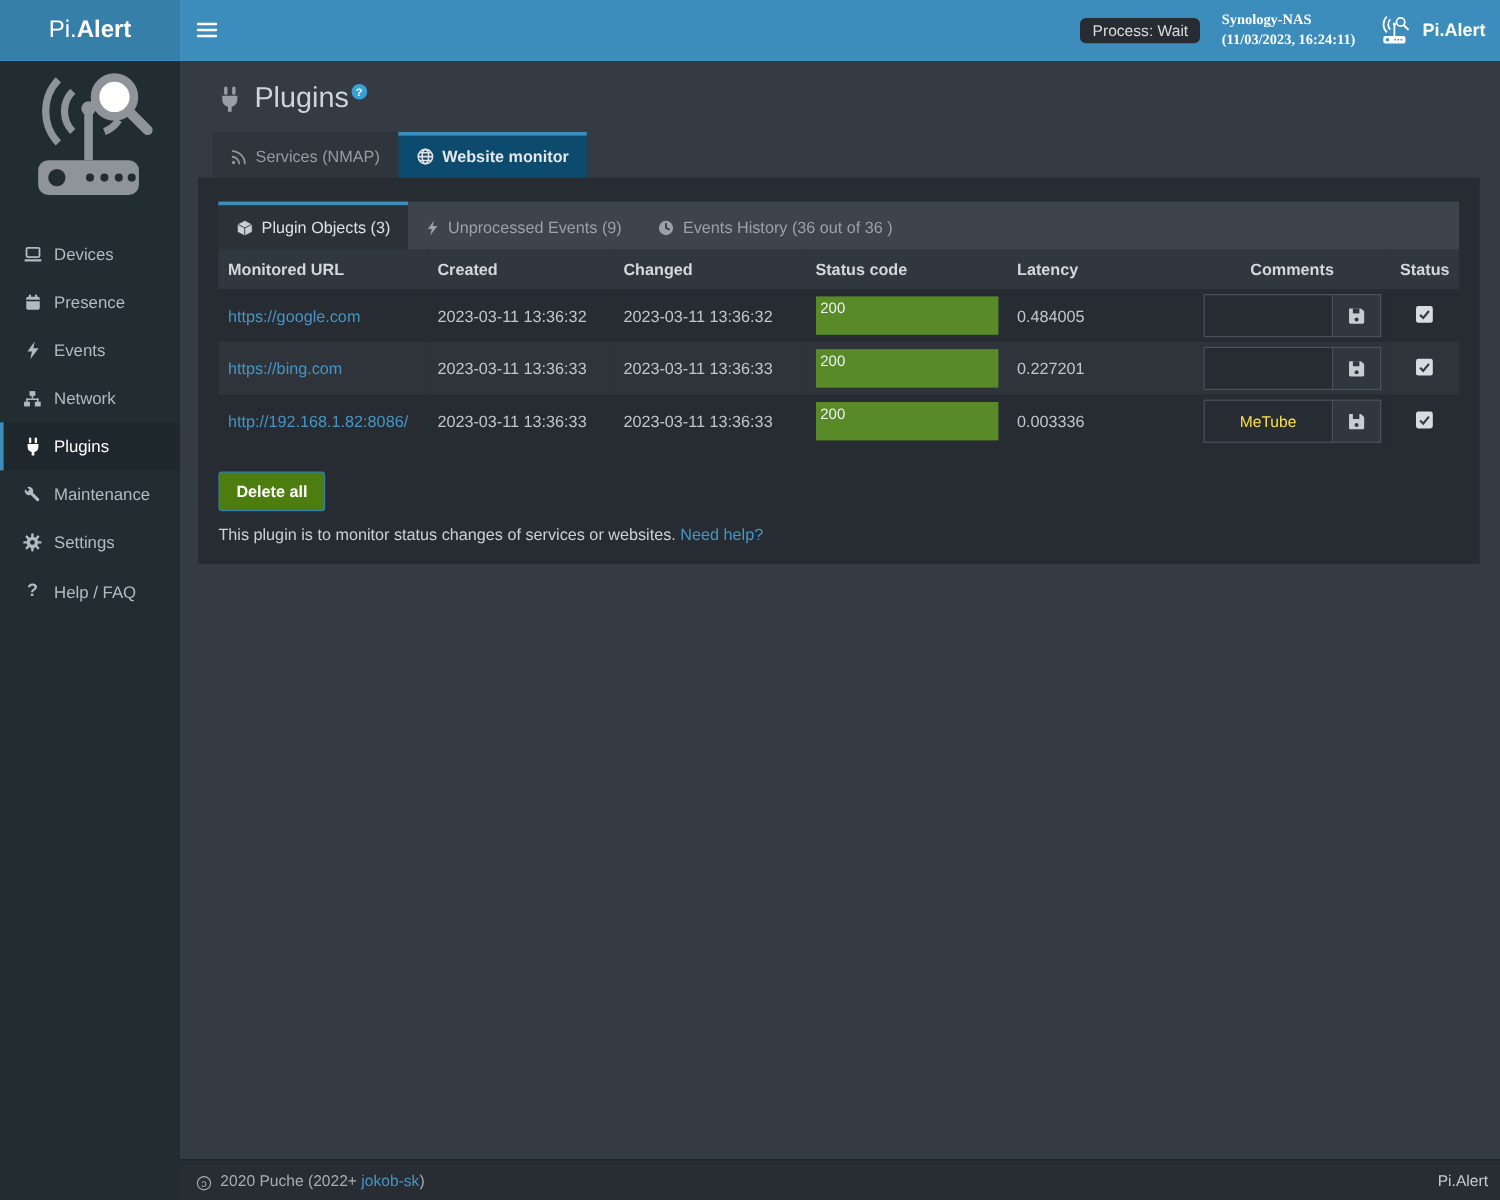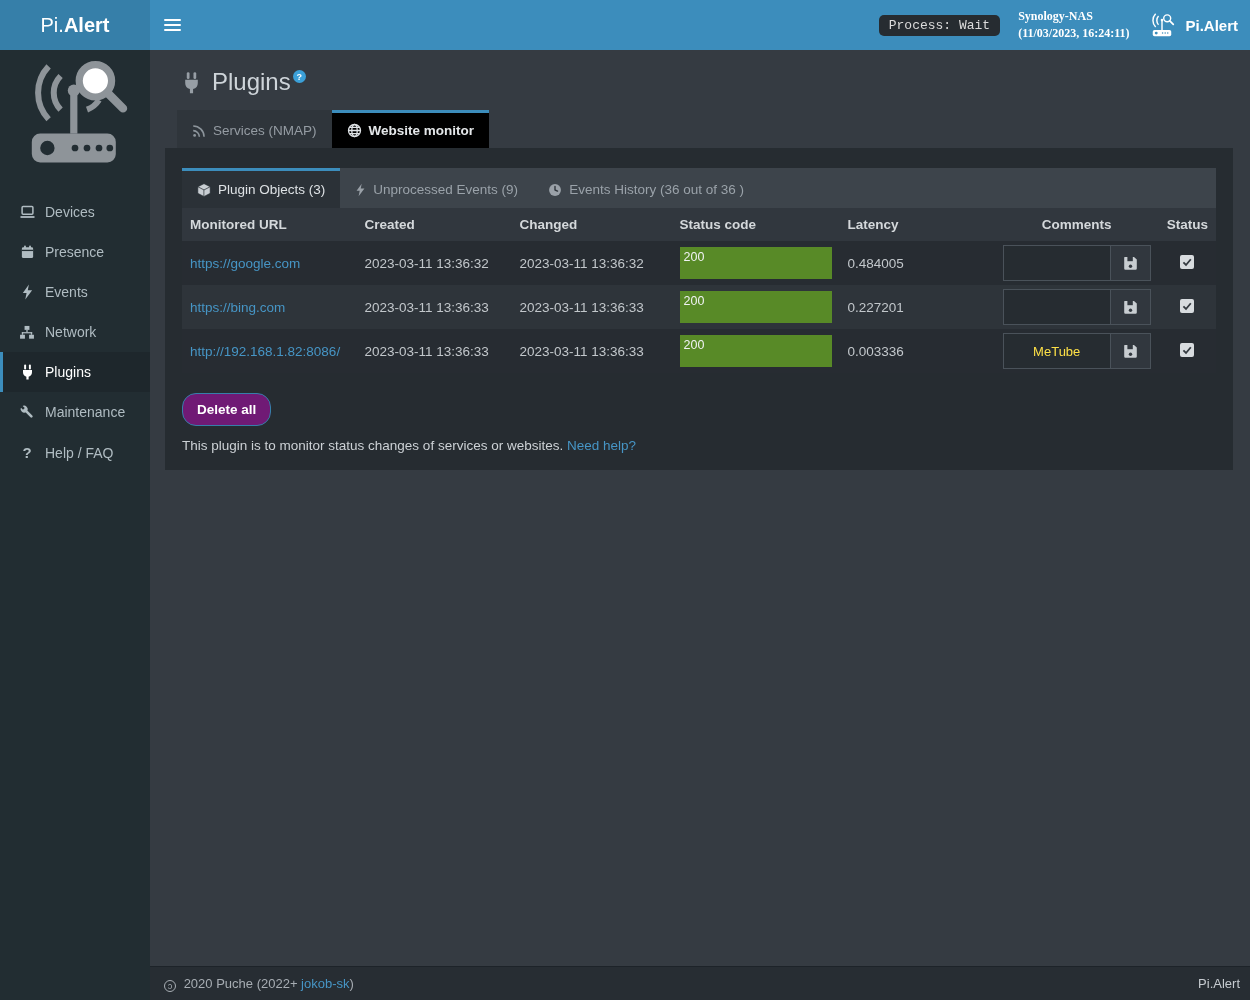--- a/index.html
+++ b/index.html
@@ -10,21 +10,21 @@
   .main-header { position:fixed; top:0; left:0; width:1250px; height:50px; display:flex; z-index:10; }
   .logo { width:150px; height:50px; background:#367fa9; color:#fff; display:flex;
     align-items:center; justify-content:center; font-size:20px; }
   .logo b { font-weight:700; }
   .navbar { flex:1; background:#3c8dbc; display:flex; align-items:center; }
   .hamburger { width:45px; height:50px; display:flex; align-items:center; justify-content:center;
     cursor:pointer; }
   .hamburger .bars { width:17px; }
   .hamburger .bars span { display:block; height:2.5px; background:#fff; margin:2.5px 0; border-radius:1px; }
   .nav-right { margin-left:auto; display:flex; align-items:center; gap:18px; padding-right:12px; }
-  .process-badge { font-family:Liberation Mono, monospace; font-size:13px; color:#dcdcdc;
+  .process-badge { font-family:Liberation Sans, sans-serif; font-size:13px; color:#dcdcdc;
     background:#262c31; border-radius:5px; padding:3px 10px; }
   .host-info { color:#fff; font-size:12px; font-weight:700; line-height:1.4; text-align:left;font-family:Liberation Serif, serif; }
   .nav-brand { display:flex; align-items:center; gap:8px; color:#fff; font-size:15px; font-weight:700; }
 
   
   .main-sidebar { position:fixed; top:44px; left:0; bottom:0; width:150px; background:#222d32; }
   .sidebar-logo { display:flex; justify-content:center; padding:12px 0 10px; }
   .sidebar-menu { list-style:none; margin-top:14px; }
   .sidebar-menu li { display:flex; align-items:center; gap:9px; padding:12px 6px 12px 15px;
     color:#b0bcc2; font-size:14px; cursor:pointer; border-left:3px solid transparent; }
@@ -37,21 +37,21 @@
   .content { flex:1; padding:10px 15px 0 15px; }
   .page-title-row { display:flex; align-items:center; gap:10px; padding:8px 2px 14px 16px; }
   .page-title { color:#ced4d9; font-size:24px; font-weight:400; }
   .help-badge { width:13px; height:13px; background:#3ba0d8; border-radius:50%; color:#fff;
     font-size:9px; font-weight:700; display:flex; align-items:center; justify-content:center;
     align-self:flex-start; margin-left:-8px; margin-top:2px; cursor:pointer; }
 
   .nav-tabs { display:flex; margin-left:12px; }
   .nav-tab { display:flex; align-items:center; gap:7px; padding:10px 15px; font-size:13.5px;
     color:#959ca3; background:#2f353b; cursor:pointer; border-top:3px solid transparent; }
-  .nav-tab.active { background:#000000; border-top-color:#3c8dbc; color:#e4e7e9; font-weight:700;align-items:flex-end; }
+  .nav-tab.active { background:#0c4a6e; border-top-color:#3c8dbc; color:#e4e7e9; font-weight:700;align-items:flex-end; }
 
   .box { background:#262c31; margin-right:2px; padding:20px 17px 17px; }
 
   .inner-tabs { display:flex; background:#3d444b; }
   .inner-tab { display:flex; align-items:center; gap:7px; padding:11px 15px; font-size:13.5px;
     color:#9aa2a9; cursor:pointer; border-top:3px solid transparent; }
   .inner-tab.active { background:#2b3137; border-top-color:#3c8dbc; color:#dde1e4; }
 
   table.data { width:100%; border-collapse:collapse; font-size:13.5px; }
   table.data thead th { background:#31373e; color:#d4d8db; text-align:left; font-weight:700;
@@ -70,22 +70,22 @@
   .comment-input { width:108px; height:36px; background:#262c31; border:1px solid #4a525a;
     color:#fde047; font-size:13px; text-align:center; outline:none;
     font-family:"Liberation Sans", sans-serif; }
   .save-btn { width:40px; height:36px; background:#31373e; border:1px solid #4a525a;
     border-left:none; cursor:pointer; display:flex; align-items:center; justify-content:center; }
 
   .checkbox { width:14px; height:14px; background:#d8dcdf; border-radius:2px; display:inline-flex;
     align-items:center; justify-content:center; cursor:pointer; }
   .td-chk { text-align:center; }
 
-  .btn-delete { margin-top:20px; background:#701a75; border:1px solid #367fa9; color:#fff;
-    font-size:13.5px; font-weight:700; padding:8px 14px; border-radius:14px; cursor:pointer;
+  .btn-delete { margin-top:20px; background:#4d7c0f; border:1px solid #367fa9; color:#fff;
+    font-size:13.5px; font-weight:700; padding:8px 14px; border-radius:3px; cursor:pointer;
     font-family:"Liberation Sans", sans-serif; }
   .help-line { margin-top:12px; color:#ccd1d5; font-size:13.5px; }
   .help-line a { color:#4695c5; text-decoration:none; }
 
   
   .main-footer { height:34px; background:#272d33; border-top:1px solid #1d2329; display:flex;
     align-items:center; justify-content:space-between; padding:0 10px 0 14px; font-size:13px;
     color:#a7adb3; }
   .main-footer a { color:#4695c5; text-decoration:none; }
   .copyleft { display:inline-flex; width:12px; height:12px; border:1px solid currentColor;
@@ -215,20 +215,39 @@
       <span class="mi">
         <svg width="16" height="16" viewBox="0 0 16 16">
           <g transform="rotate(-45 8 8)" fill="#b0bcc2">
             <circle cx="8" cy="4" r="3.4"></circle>
             <rect x="6.8" y="0" width="2.4" height="3.6" fill="#222d32"></rect>
             <rect x="6.7" y="5.5" width="2.6" height="10" rx="1.3"></rect>
           </g>
         </svg>
       </span>
       <span>Maintenance</span>
+    </li>
+    <li>
+      <span class="mi">
+        <svg width="16" height="16" viewBox="0 0 16 16" fill="#b0bcc2">
+          <g>
+            <rect x="7" y="0.4" width="2" height="3.4" rx="0.6"></rect>
+            <rect x="7" y="0.4" width="2" height="3.4" rx="0.6" transform="rotate(45 8 8)"></rect>
+            <rect x="7" y="0.4" width="2" height="3.4" rx="0.6" transform="rotate(90 8 8)"></rect>
+            <rect x="7" y="0.4" width="2" height="3.4" rx="0.6" transform="rotate(135 8 8)"></rect>
+            <rect x="7" y="0.4" width="2" height="3.4" rx="0.6" transform="rotate(180 8 8)"></rect>
+            <rect x="7" y="0.4" width="2" height="3.4" rx="0.6" transform="rotate(225 8 8)"></rect>
+            <rect x="7" y="0.4" width="2" height="3.4" rx="0.6" transform="rotate(270 8 8)"></rect>
+            <rect x="7" y="0.4" width="2" height="3.4" rx="0.6" transform="rotate(315 8 8)"></rect>
+            <circle cx="8" cy="8" r="4.8"></circle>
+            <circle cx="8" cy="8" r="2" fill="#222d32"></circle>
+          </g>
+        </svg>
+      </span>
+      <span>Settings</span>
     </li>
     <li>
       <span class="mi">
           <span class="q-glyph">?</span>
         </span>
       <span>Help / FAQ</span>
     </li>
   </ul>
 </aside>
 

